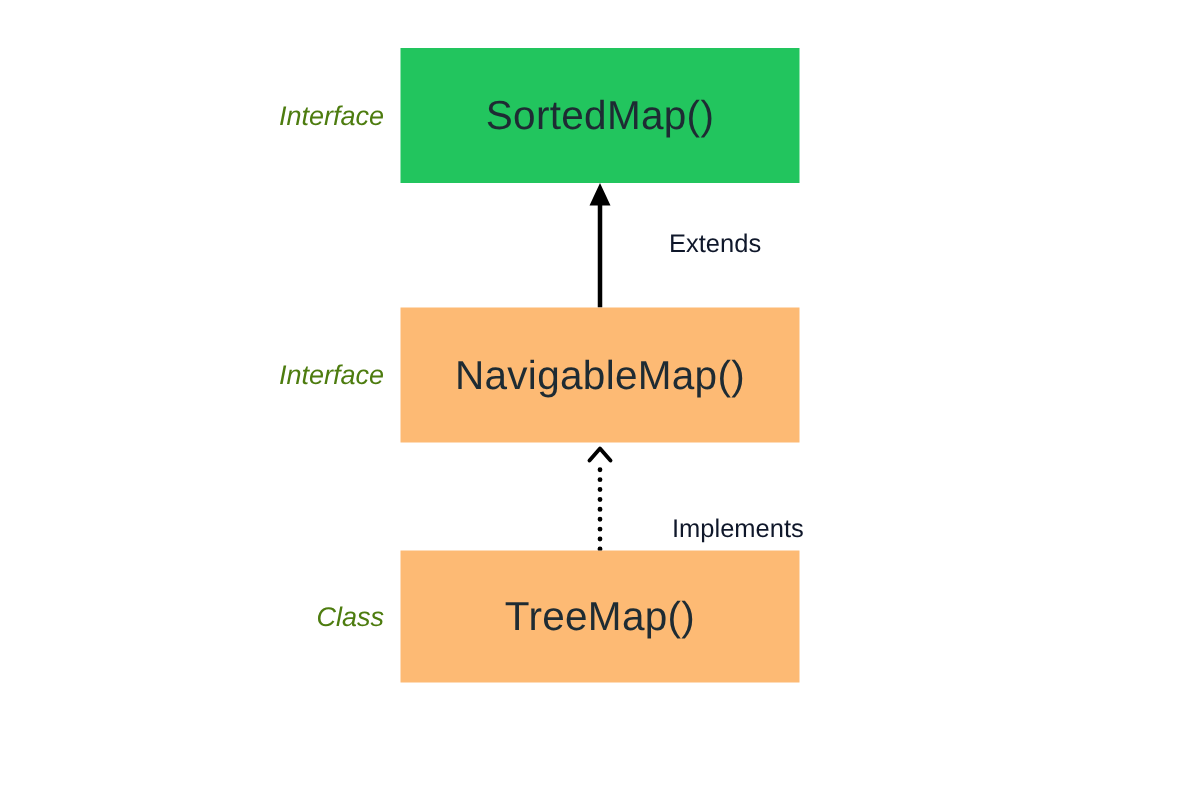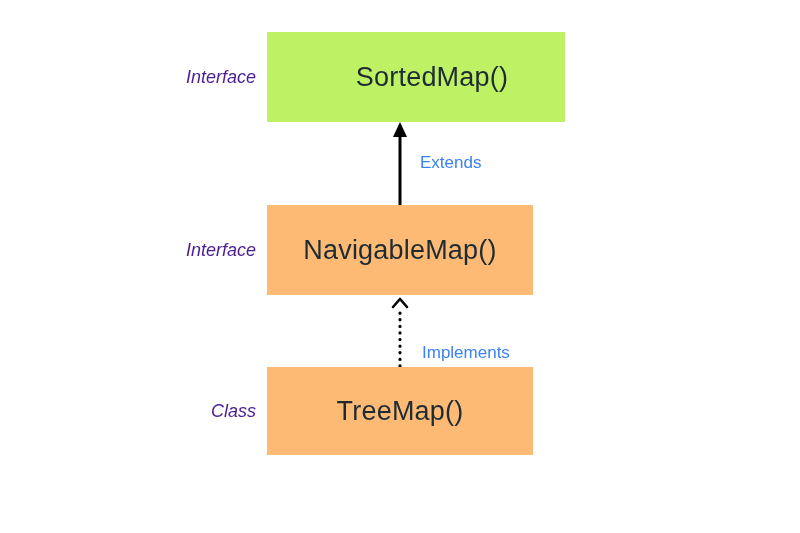--- a/index.html
+++ b/index.html
@@ -21,47 +21,48 @@
   }
   .node.top{top:32px;}
   .node.mid{top:205px;}
   .node.bot{top:367px;height:88px;}
   .side-label{
     position:absolute;
     left:100px;width:156px;
     text-align:right;
     font-style:italic;
     font-size:18px;
-    color:#4c1d95;
+    color:#4d7c0f;
     line-height:22px;
   }
   .side-label.l1{top:66px;}
   .side-label.l2{top:239px;}
   .side-label.l3{top:400px;}
   .edge-svg{position:absolute;left:384px;width:32px;}
   .edge-svg.solid{top:122px;height:83px;}
   .edge-svg.dotted{top:295px;height:72px;}
   .edge-label{
     position:absolute;
     font-size:17px;
-    color:#3b82f6;
+    color:#0f172a;
+    margin-left:26px;
   }
   .edge-label.extends{left:420px;top:153px;}
   .edge-label.implements{left:422px;top:343px;}
 </style>
 </head>
 <body>
 
 <div id="canvas">
 
   <div class="side-label l1">Interface</div>
   <div class="side-label l2">Interface</div>
   <div class="side-label l3">Class</div>
 
-  <div class="node top" style="background: #bef264; padding-left: 32px;">
+  <div class="node top" style="background: #22c55e;">
     <span>SortedMap()</span>
   </div>
   <div class="node mid" style="background: #fdba74;">
     <span>NavigableMap()</span>
   </div>
   <div class="node bot" style="background: #fdba74;">
     <span>TreeMap()</span>
   </div>
 
   <svg class="edge-svg solid" viewBox="0 0 32 83">

